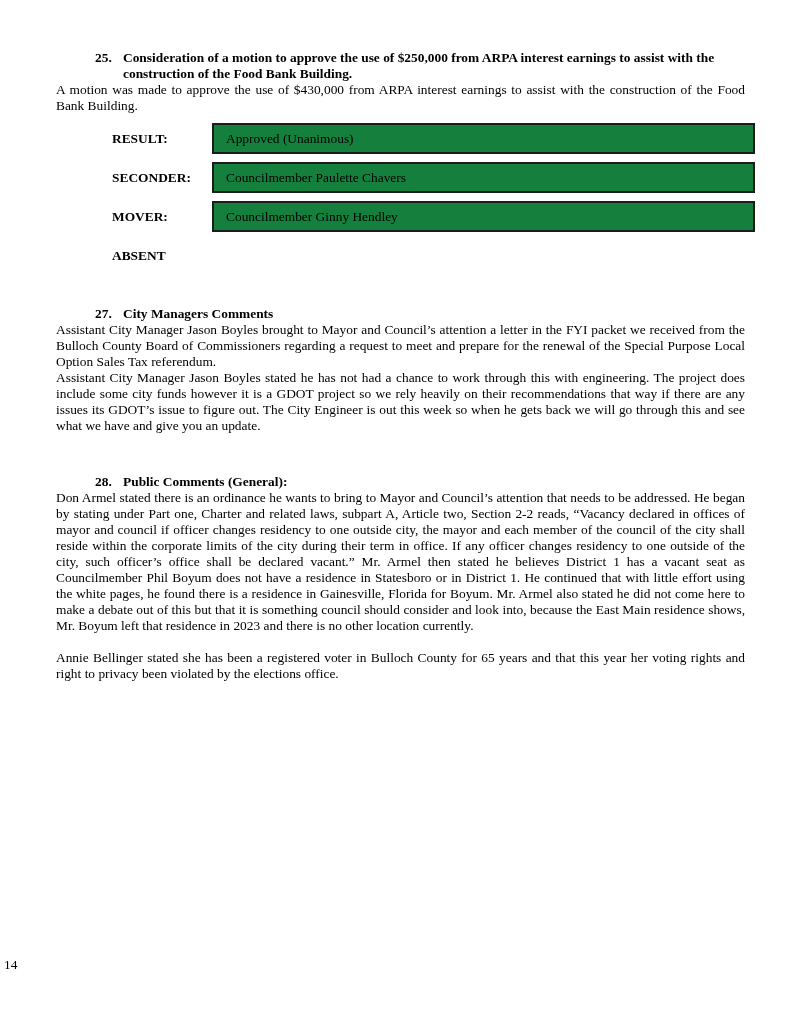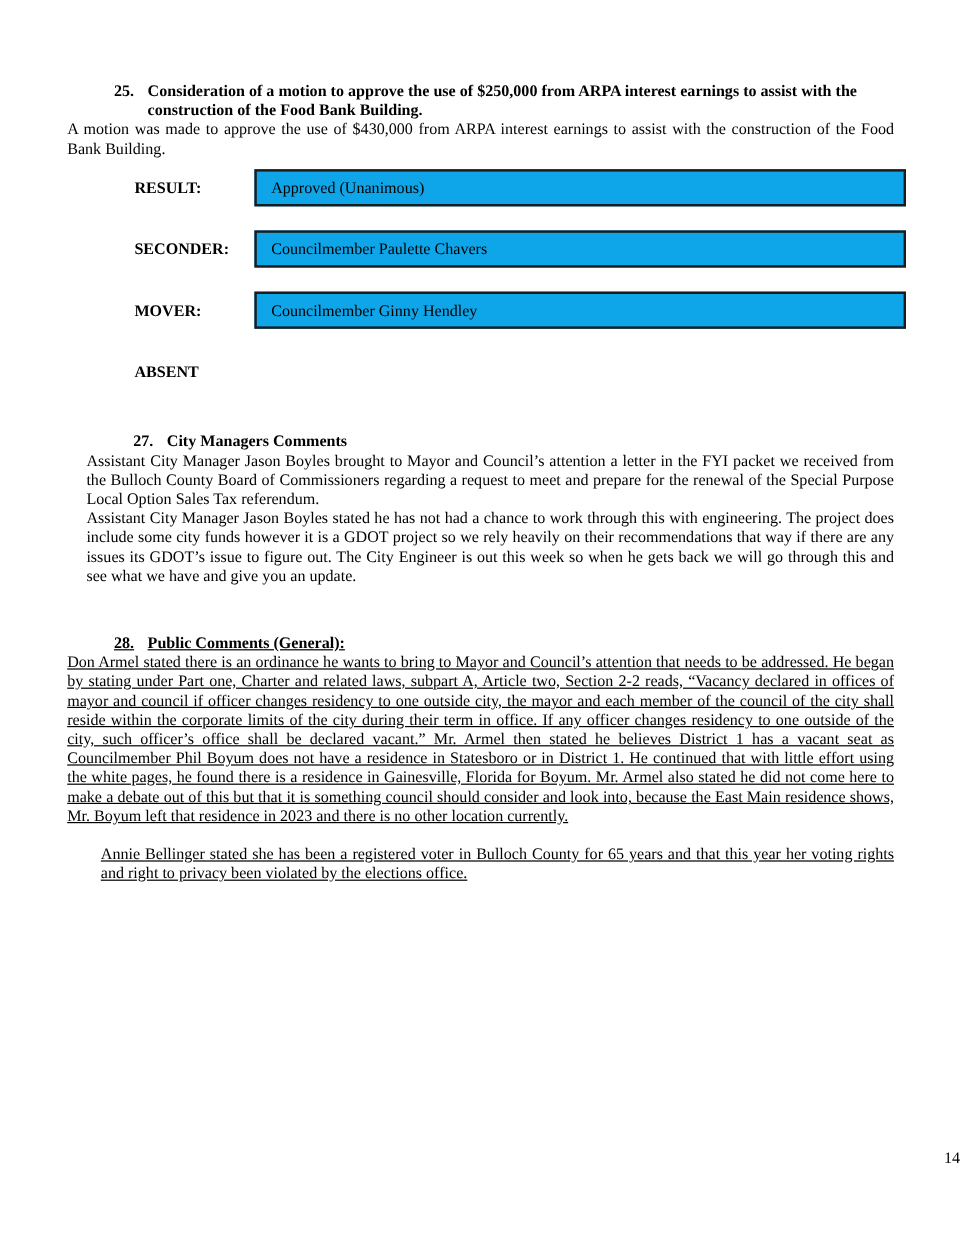--- a/index.html
+++ b/index.html
@@ -10,21 +10,21 @@
     background: #ffffff;
     color: #000000;
     font-family: "Liberation Serif", "DejaVu Serif", serif;
     font-size: 13.4px;
     line-height: 16px;
   }
   .page {
     position: relative;
     width: 800px;
     height: 1035px;
-    padding: 68px 55px 0 56px;
+    padding: 50px 55px 0 56px;
     overflow: hidden;
   }
 
   
   .item-heading {
     display: flex;
     font-weight: bold;
     margin-left: 39px;
   }
   .item-heading .num {
@@ -42,51 +42,51 @@
 
   
   .vote-table {
     margin-top: 9px;
     margin-right: -10px;
   }
   .vote-row {
     display: flex;
     align-items: center;
     height: 31px;
-    margin-bottom: 20px;
+    margin-bottom: 8px;
   }
   .vote-label {
     flex: none;
     width: 100px;
     margin-left: 56px;
     font-weight: bold;
   }
   .vote-box {
     flex: 1;
     height: 31px;
     border: 2px solid #1c1c1c;
-    background: #0ea5e9;
+    background: #15803d;
     display: flex;
     align-items: center;
     padding-left: 12px;
   }
 
   .section-26 { margin-top: 28px; }
-  .section-27 { margin-top: 35px; margin-left: 16px; }
-  .section-28 { margin-top: 40px; text-decoration: underline; }
+  .section-27 { margin-top: 35px; }
+  .section-28 { margin-top: 40px; }
 
   
-  .section-28 .paras p:last-child { margin-top: 16px; margin-left: 28px; }
+  .section-28 .paras p:last-child { margin-top: 16px; }
 
   .page-number {
     position: absolute;
     left: 4px;
     right: 0;
     bottom: 62px;
-    text-align: right;
+    text-align: left;
   }
 </style>
 </head>
 <body>
 
 <div class="page">
 
   <div class="section section-25">
     <div class="item-heading">
       <span class="num">25.</span>

